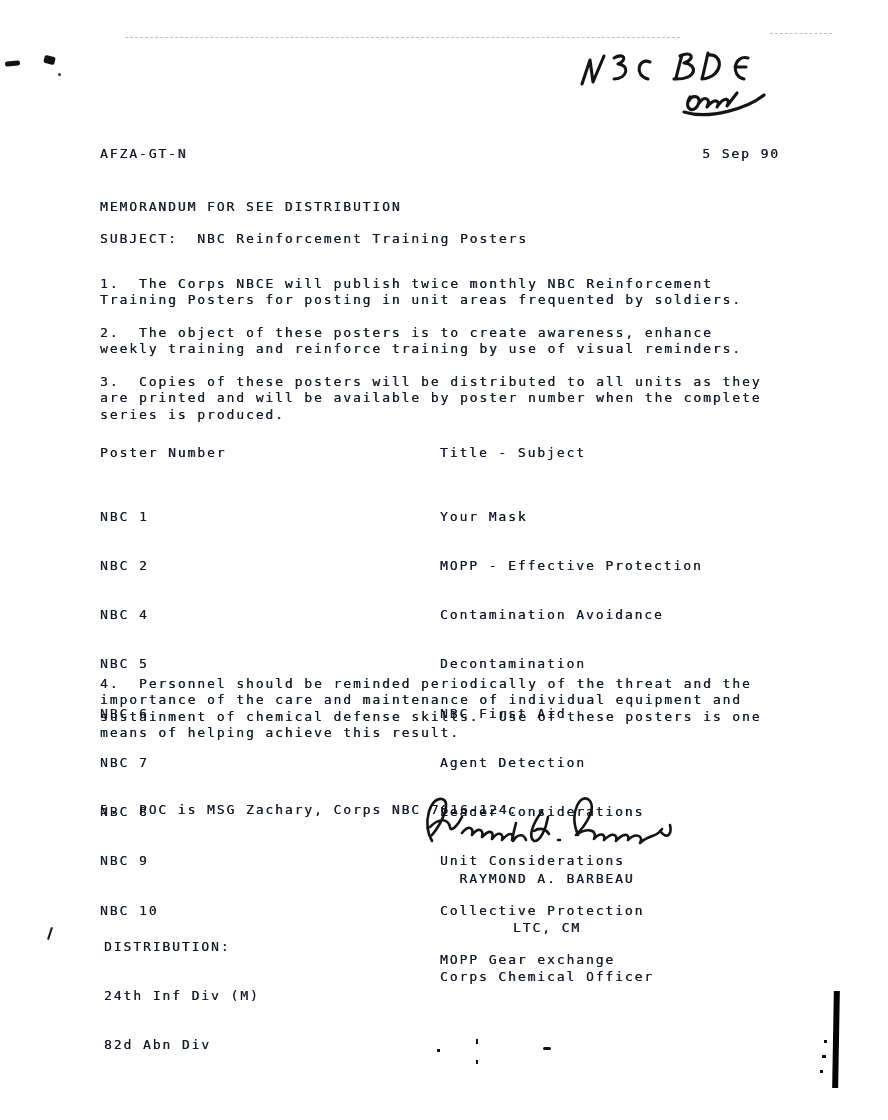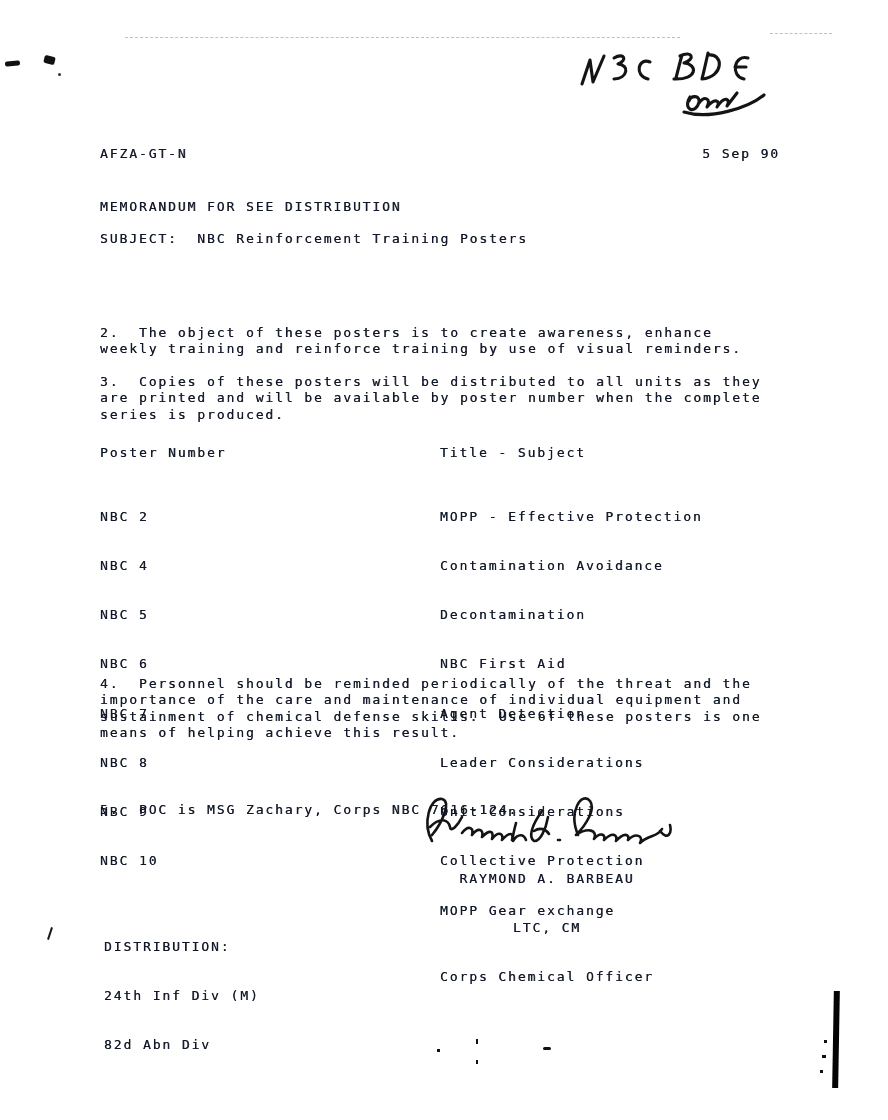--- a/index.html
+++ b/index.html
@@ -79,31 +79,37 @@
   </svg>
 
   <div class="typed header-row">
     <span>AFZA-GT-N</span>
     <span>5 Sep 90</span>
   </div>
 
   <div class="typed subject-line">SUBJECT:  NBC Reinforcement Training Posters</div>
   <div class="typed memo-line">MEMORANDUM FOR SEE DISTRIBUTION</div>
 
+  <div class="typed para-1">1.  The Corps NBCE will publish twice monthly NBC Reinforcement
+Training Posters for posting in unit areas frequented by soldiers.</div>
   <div class="typed para-2">2.  The object of these posters is to create awareness, enhance
 weekly training and reinforce training by use of visual reminders.</div>
   <div class="typed para-3">3.  Copies of these posters will be distributed to all units as they
 are printed and will be available by poster number when the complete
 series is produced.</div>
 
   <div class="typed poster-header">
     <span>Poster Number</span>
     <span>Title - Subject</span>
   </div>
   <div class="typed poster-rows">
+    <div class="poster-row">
+      <span>NBC 1</span>
+      <span>Your Mask</span>
+    </div>
     <div class="poster-row">
       <span>NBC 2</span>
       <span>MOPP - Effective Protection</span>
     </div>
     <div class="poster-row">
       <span>NBC 4</span>
       <span>Contamination Avoidance</span>
     </div>
     <div class="poster-row">
       <span>NBC 5</span>

